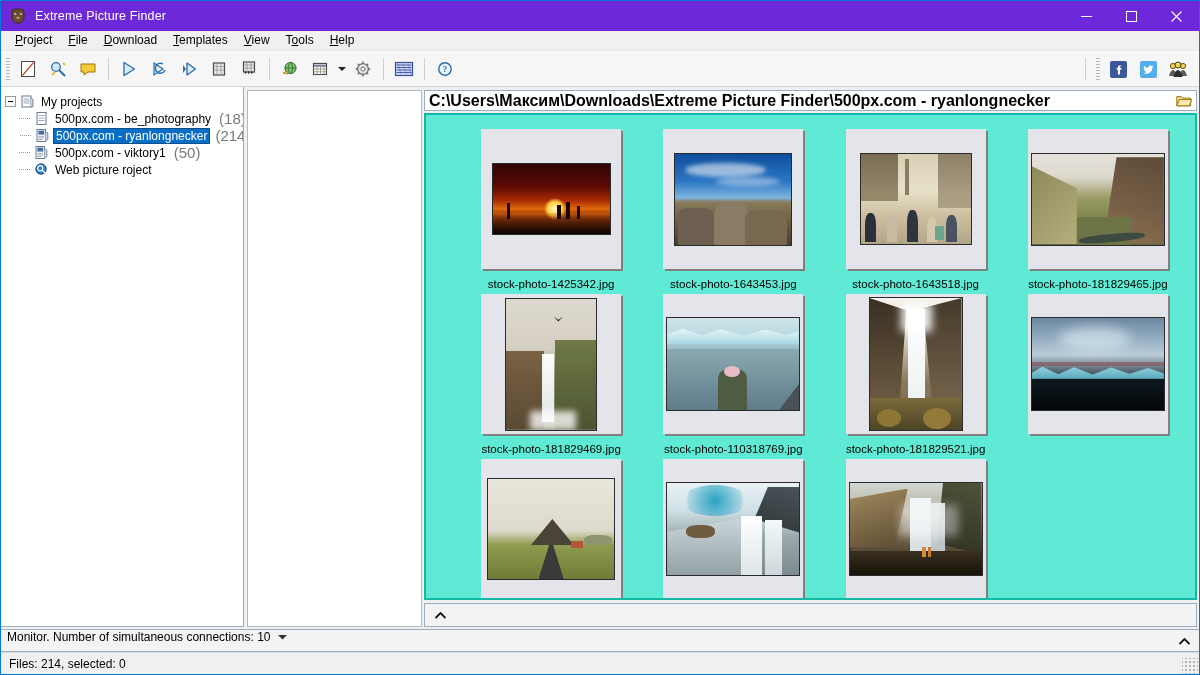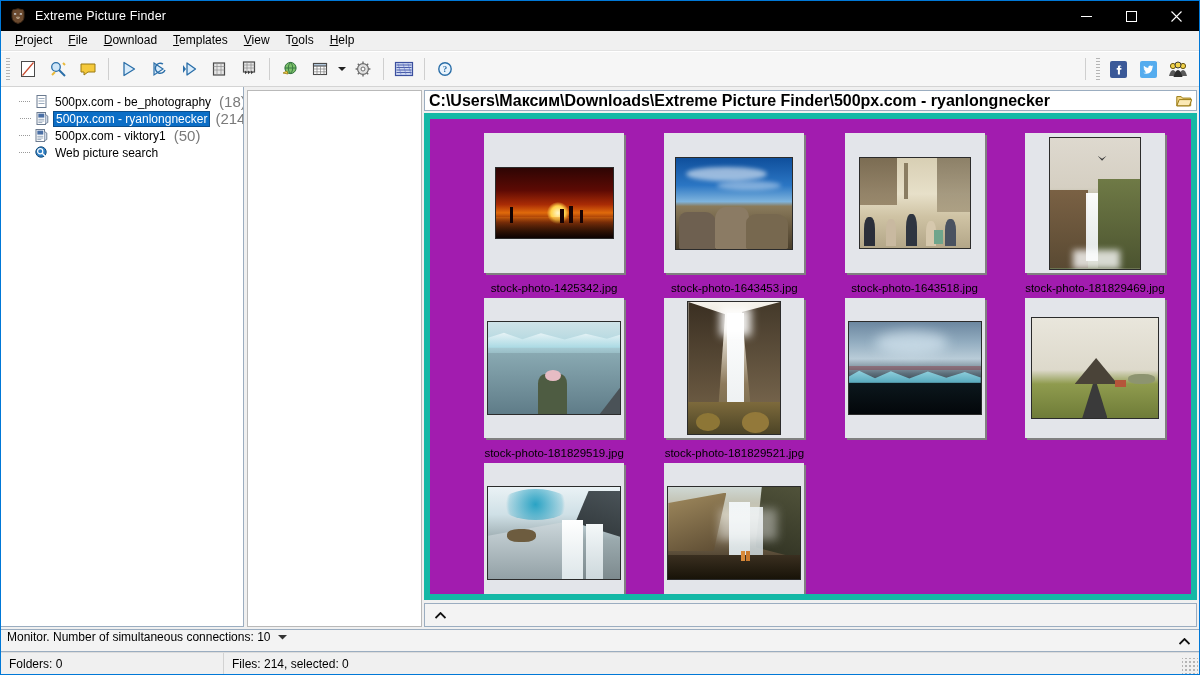--- a/index.html
+++ b/index.html
@@ -14,21 +14,21 @@
   #app {
     width: 1200px; height: 675px;
     display: flex; flex-direction: column;
     background: #f0f0f0;
     border: 1px solid #0078d7;
   }
 
   
   .titlebar {
     height: 30px;
-    background: #000000;
+    background: #6d28d9;
     display: flex; align-items: center;
     flex: 0 0 30px;
     color: #ffffff;
     user-select: none;
   }
   .title-icon {
     width: 16px; height: 16px;
     margin-left: 9px; margin-right: 9px;
     position: relative;
     flex: 0 0 16px;
@@ -210,22 +210,22 @@
   }
   .path-folder { flex: 0 0 20px; display: flex; align-items: center; justify-content: center; }
 
   .thumbs-wrap {
     flex: 1 1 auto;
     display: flex;
     min-height: 0;
   }
   .thumbs {
     flex: 1 1 auto;
-    background: #a21caf;
-    border: 6px solid #14b8a6;
+    background: #5eead4;
+    border: 2px solid #14b8a6;
     overflow: hidden;
     position: relative;
     min-width: 0;
     padding-left: 28px;
   }
   .thumb-grid {
     display: grid;
     grid-template-columns: repeat(4, 1fr);
     padding: 10px 6px 0 6px;
     row-gap: 0px;
@@ -498,20 +498,31 @@
       </svg>
     </div>
     <div style="width:6px;flex:0 0 6px;"></div>
   </div>
 
   <div class="body-row">
 
     <div class="sidebar">
 
 
+      <div class="tree-row">
+        <div class="expander"></div>
+        <div class="tree-icon">
+          <svg width="15" height="15" viewBox="0 0 15 15">
+            <rect x="2" y="2" width="9" height="11" fill="#fff" stroke="#6b7b90" stroke-width="1"></rect>
+            <path d="M3.5 5 h6 M3.5 7 h6 M3.5 9 h6" stroke="#7f8fa3" stroke-width=".8"></path>
+            <path d="M11 4 l2 1.5 v7 l-2 1" fill="#c9d6e6" stroke="#6b7b90" stroke-width=".9"></path>
+          </svg>
+        </div>
+        <div class="tree-label">My projects</div>
+      </div>
 
       <div class="tree-row" style="padding-left:18px;">
         <div class="dashline"></div>
         <div class="tree-icon">
           <svg width="15" height="15" viewBox="0 0 15 15">
             <rect x="3" y="1.5" width="9" height="12" fill="#fff" stroke="#6b7b90" stroke-width="1"></rect>
             <path d="M4.5 4.5 h6 M4.5 7 h6 M4.5 9.5 h6" stroke="#8fa0b5" stroke-width=".9"></path>
           </svg>
         </div>
         <div class="tree-label">500px.com - be_photography</div>
@@ -549,21 +560,21 @@
 
       <div class="tree-row" style="padding-left:18px;">
         <div class="dashline"></div>
         <div class="tree-icon">
           <svg width="15" height="15" viewBox="0 0 15 15">
             <circle cx="7" cy="7" r="5.2" fill="#2f7fc4" stroke="#1a4e7a" stroke-width="1"></circle>
             <circle cx="6.2" cy="6.2" r="2.6" fill="none" stroke="#fff" stroke-width="1.2"></circle>
             <path d="M8.2 8.2 L11 11" stroke="#fff" stroke-width="1.4"></path>
           </svg>
         </div>
-        <div class="tree-label">Web picture search</div>
+        <div class="tree-label">Web picture roject</div>
       </div>
 
     </div>
 
     <div class="mid-col">
       <div class="mid-panel"></div>
     </div>
 
     <div class="right-col">
 
@@ -625,20 +636,33 @@
                     <i style="left:42%;bottom:2%;width:10%;height:36%;background:#2f3540;border-radius:40% 40% 0 0;"></i>
                     <i style="left:60%;bottom:2%;width:9%;height:28%;background:#d6c8ad;border-radius:40% 40% 0 0;"></i>
                     <i style="left:78%;bottom:2%;width:10%;height:30%;background:#4a5260;border-radius:40% 40% 0 0;"></i>
                     <i style="left:68%;bottom:4%;width:8%;height:16%;background:#6fa58c;"></i>
                   </div>
                 </div>
               </div>
               <div class="thumb-name">stock-photo-1643518.jpg</div>
             </div>
 
+            <div class="thumb-cell">
+              <div class="thumb-box">
+                <div class="thumb-img" style="width:132px;height:91px;">
+                  <div class="ph" style="background:linear-gradient(to bottom,#e6e3dc 0%,#dcd8cc 26%,#9a9b63 48%,#7e8450 72%,#5e6340 100%);">
+                    <i style="left:0;top:14%;width:34%;height:86%;background:linear-gradient(135deg,#8d8a5a,#b5ad7c);clip-path:polygon(0 0,100% 28%,100% 100%,0 100%);"></i>
+                    <i style="right:0;top:4%;width:46%;height:96%;background:linear-gradient(200deg,#5d4a38,#8a6f51);clip-path:polygon(22% 0,100% 0,100% 100%,0 100%);"></i>
+                    <i style="left:34%;bottom:0;width:42%;height:30%;background:#6f7446;"></i>
+                    <i style="left:36%;bottom:3%;width:50%;height:9%;background:#3e4a40;border-radius:40%;transform:rotate(-5deg);"></i>
+                  </div>
+                </div>
+              </div>
+              <div class="thumb-name">stock-photo-181829465.jpg</div>
+            </div>
 
             <div class="thumb-cell">
               <div class="thumb-box">
                 <div class="thumb-img" style="width:90px;height:131px;">
                   <div class="ph" style="background:linear-gradient(to bottom,#ded9cf 0%,#d5cfc2 38%,#8d9570 60%,#6b7350 100%);">
                     <i style="left:0;top:40%;width:42%;height:60%;background:linear-gradient(to bottom,#7a6144,#5a4a33);"></i>
                     <i style="right:0;top:32%;width:46%;height:68%;background:linear-gradient(to bottom,#6f7a46,#4c5430);"></i>
                     <i style="left:40%;top:42%;width:13%;height:52%;background:linear-gradient(to bottom,#ffffff,#e7ecee);opacity:.95;"></i>
                     <i style="left:26%;bottom:0;width:52%;height:14%;background:rgba(255,255,255,.78);filter:blur(3px);"></i>
                     <i style="left:53%;top:14%;width:9px;height:5px;background:#3a3a3a;clip-path:polygon(0 0,50% 60%,100% 0,50% 100%);"></i>
@@ -653,21 +677,21 @@
                 <div class="thumb-img" style="width:132px;height:92px;">
                   <div class="ph" style="background:linear-gradient(to bottom,#cfe3e8 0%,#b4d8e0 22%,#8fb4bd 38%,#7f9ea8 60%,#6e8b95 100%);">
                     <i style="left:0;top:10%;width:100%;height:18%;background:linear-gradient(to bottom,#eef6f8,#a9d9e3);clip-path:polygon(0 40%,12% 10%,26% 48%,40% 12%,58% 50%,74% 16%,90% 46%,100% 22%,100% 100%,0 100%);"></i>
                     <i style="left:0;top:34%;width:100%;height:66%;background:linear-gradient(to bottom,#89a9b2,#5f7c88);"></i>
                     <i style="left:38%;bottom:0;width:22%;height:44%;background:#4e5c42;border-radius:24% 24% 0 0;"></i>
                     <i style="left:43%;bottom:36%;width:12%;height:12%;border-radius:50%;background:#e7bcc4;"></i>
                     <i style="right:0;bottom:0;width:22%;height:36%;background:#4a5257;clip-path:polygon(30% 100%,100% 20%,100% 100%);"></i>
                   </div>
                 </div>
               </div>
-              <div class="thumb-name">stock-photo-181829519.jpg</div>
+              <div class="thumb-name">stock-photo-110318769.jpg</div>
             </div>
 
             <div class="thumb-cell">
               <div class="thumb-box">
                 <div class="thumb-img" style="width:92px;height:132px;">
                   <div class="ph" style="background:linear-gradient(to bottom,#f6f3ec 0%,#d9d2c4 30%,#8d7a5c 62%,#6e6344 100%);">
                     <i style="left:0;top:0;width:40%;height:78%;background:linear-gradient(to bottom,#3a2f22,#6b5a42);clip-path:polygon(0 0,100% 12%,82% 100%,0 100%);"></i>
                     <i style="right:0;top:0;width:42%;height:76%;background:linear-gradient(to bottom,#44392a,#73624a);clip-path:polygon(0 10%,100% 0,100% 100%,22% 100%);"></i>
                     <i style="left:42%;top:8%;width:18%;height:70%;background:linear-gradient(to bottom,#ffffff,#eef1f2);"></i>
                     <i style="left:34%;top:4%;width:34%;height:22%;background:rgba(255,255,255,.9);filter:blur(4px);"></i>
@@ -767,18 +791,17 @@
     <div class="mon-spacer"></div>
     <div class="bar-caret">
       <svg width="11" height="7" viewBox="0 0 11 7">
           <path d="M0.5 6 L5.5 1 L10.5 6" fill="none" stroke="#111" stroke-width="1.8"></path>
         </svg>
     </div>
     <div style="width:6px;flex:0 0 6px;"></div>
   </div>
 
   <div class="statusbar">
-    <div class="sb-cell sb-2">Folders: 0</div>
     <div class="sb-cell sb-3">Files: 214, selected: 0</div>
     <div class="sb-grip"></div>
   </div>
 
 </div>
 
 </body></html>

